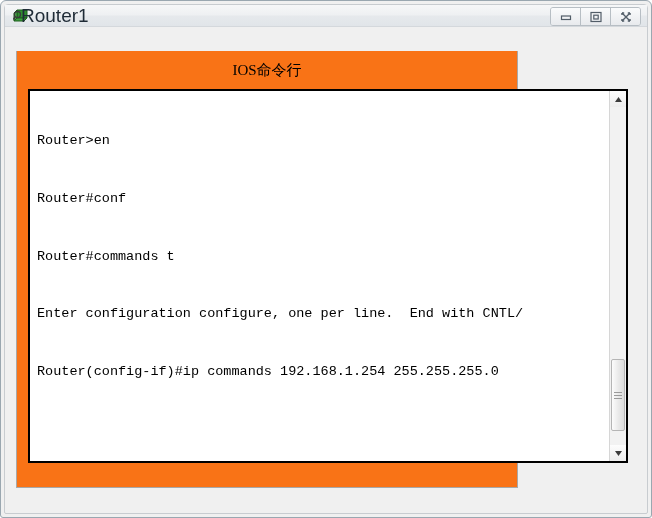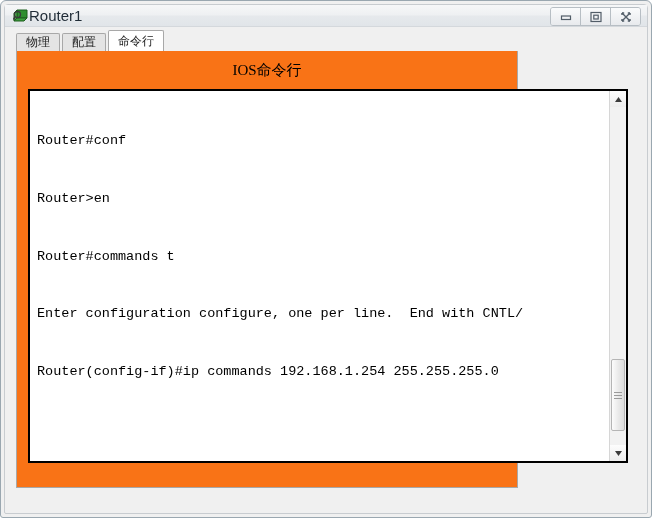--- a/index.html
+++ b/index.html
@@ -47,22 +47,22 @@
     border-bottom: 1px solid #d4d8dc;
     box-sizing: border-box;
   }
   .title-icon {
     position: absolute;
     left: 8px; top: 4px;
     width: 15px; height: 15px;
   }
   .title-text {
     position: absolute;
-    left: 24px; top: 3px;
-    font-size: 15px;
+    left: 16px; top: 3px;
+    font-size: 19px;
     color: #1f2b36;
     line-height: 16px;
     white-space: nowrap;
   }
   .win-buttons {
     position: absolute;
     right: 6px; top: 2px;
     display: flex;
     border: 1px solid #b7bec4;
     border-radius: 3px;
@@ -315,35 +315,28 @@
         <div class="win-btn">
           <svg width="14" height="12" viewBox="0 0 14 12">
             <path d="M3 2 L11 10 M11 2 L3 10" stroke="#525d68" stroke-width="1.4" fill="none"></path>
             <path d="M3 2 L5.2 2 M8.8 2 L11 2 M3 10 L5.2 10 M8.8 10 L11 10" stroke="#525d68" stroke-width="1.4"></path>
             <path d="M3 2 L3 4 M11 2 L11 4 M3 8 L3 10 M11 8 L11 10" stroke="#525d68" stroke-width="1.4"></path>
           </svg>
         </div>
       </div>
     </div>
 
-    <div class="tabbar">
-      <div class="tabs">
-        <div class="tab">物理</div>
-        <div class="tab">配置</div>
-        <div class="tab active">命令行</div>
-      </div>
-    </div>
 
     <div class="panel">
       <div class="panel-heading">IOS命令行</div>
 
       <div class="terminal-wrap">
         <div class="terminal-text">
+          <div class="tline">Router&gt;en</div>
           <div class="tline">Router#conf</div>
-          <div class="tline">Router&gt;en</div>
           <div class="tline">Router#commands t</div>
           <div class="tline">Enter configuration configure, one per line.  End with CNTL/</div>
           <div class="tline">Router(config-if)#ip commands 192.168.1.254 255.255.255.0</div>
           
           
           
           
           
           
           

